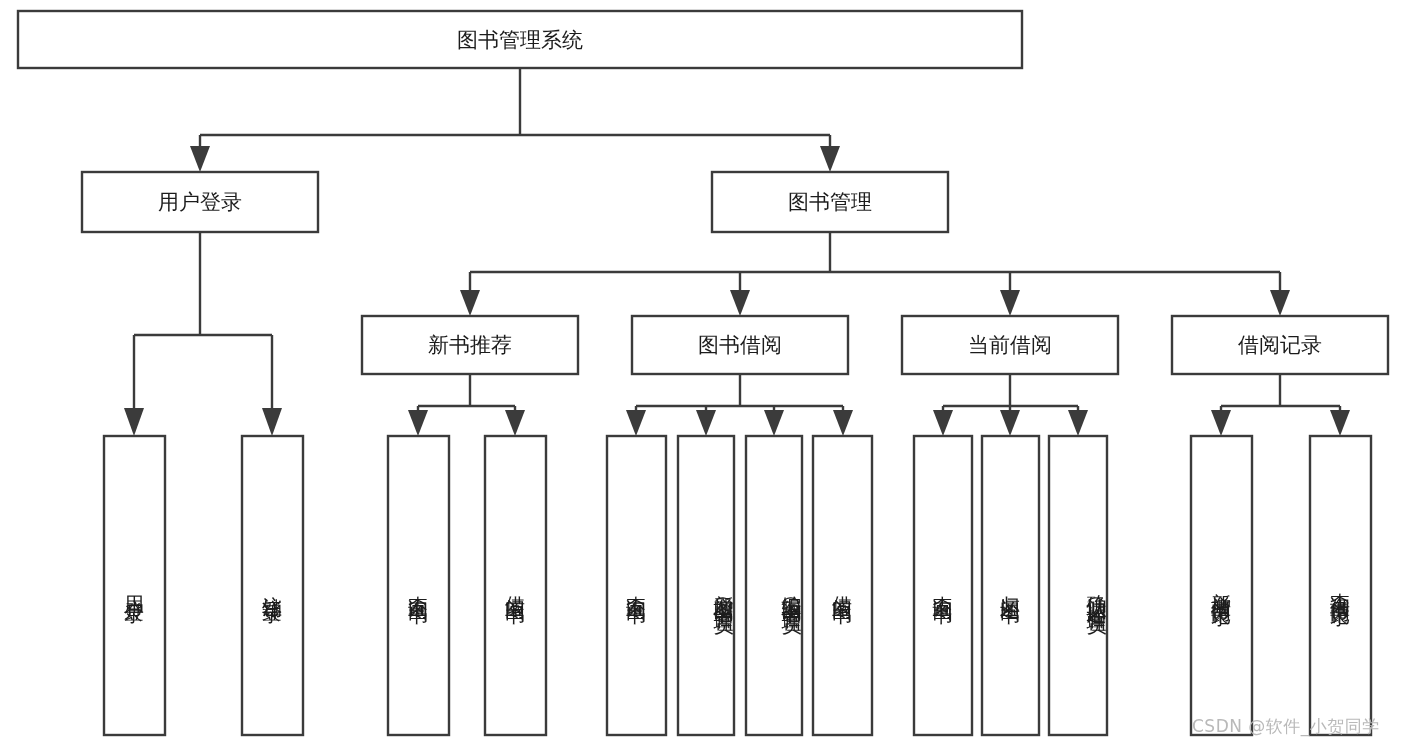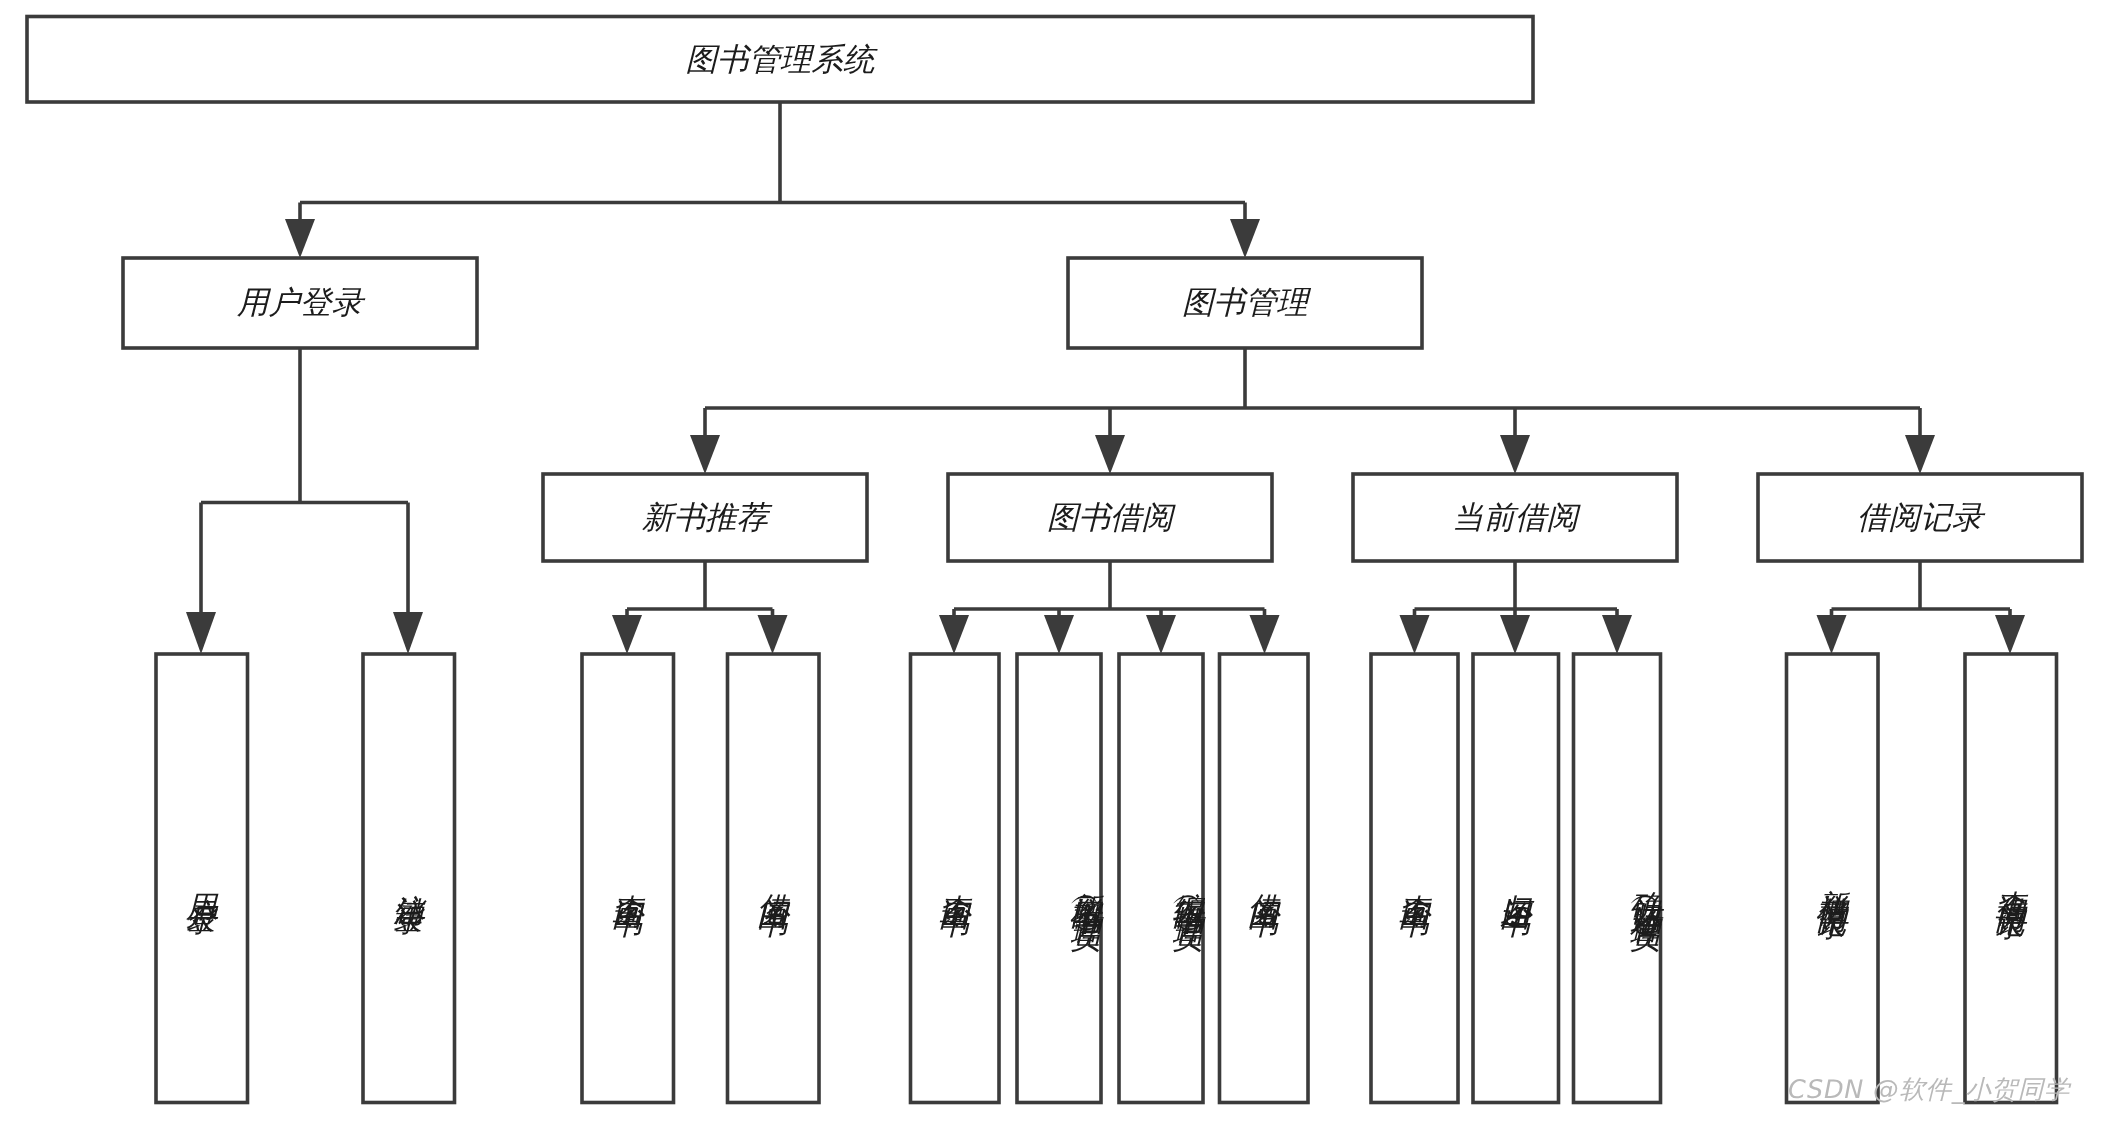--- a/index.html
+++ b/index.html
@@ -11,21 +11,20 @@
     width: 1405px;
     height: 747px;
     font-family: "DejaVu Sans", "Liberation Sans", sans-serif;
     overflow: hidden;
   }
   #diagram-root {
     position: relative;
     width: 1405px;
     height: 747px;
     background: #ffffff;
-    font-style: italic;
   }
   svg#flowchart {
     position: absolute;
     top: 0;
     left: 0;
     width: 1405px;
     height: 747px;
     display: block;
   }
   .node-box {

